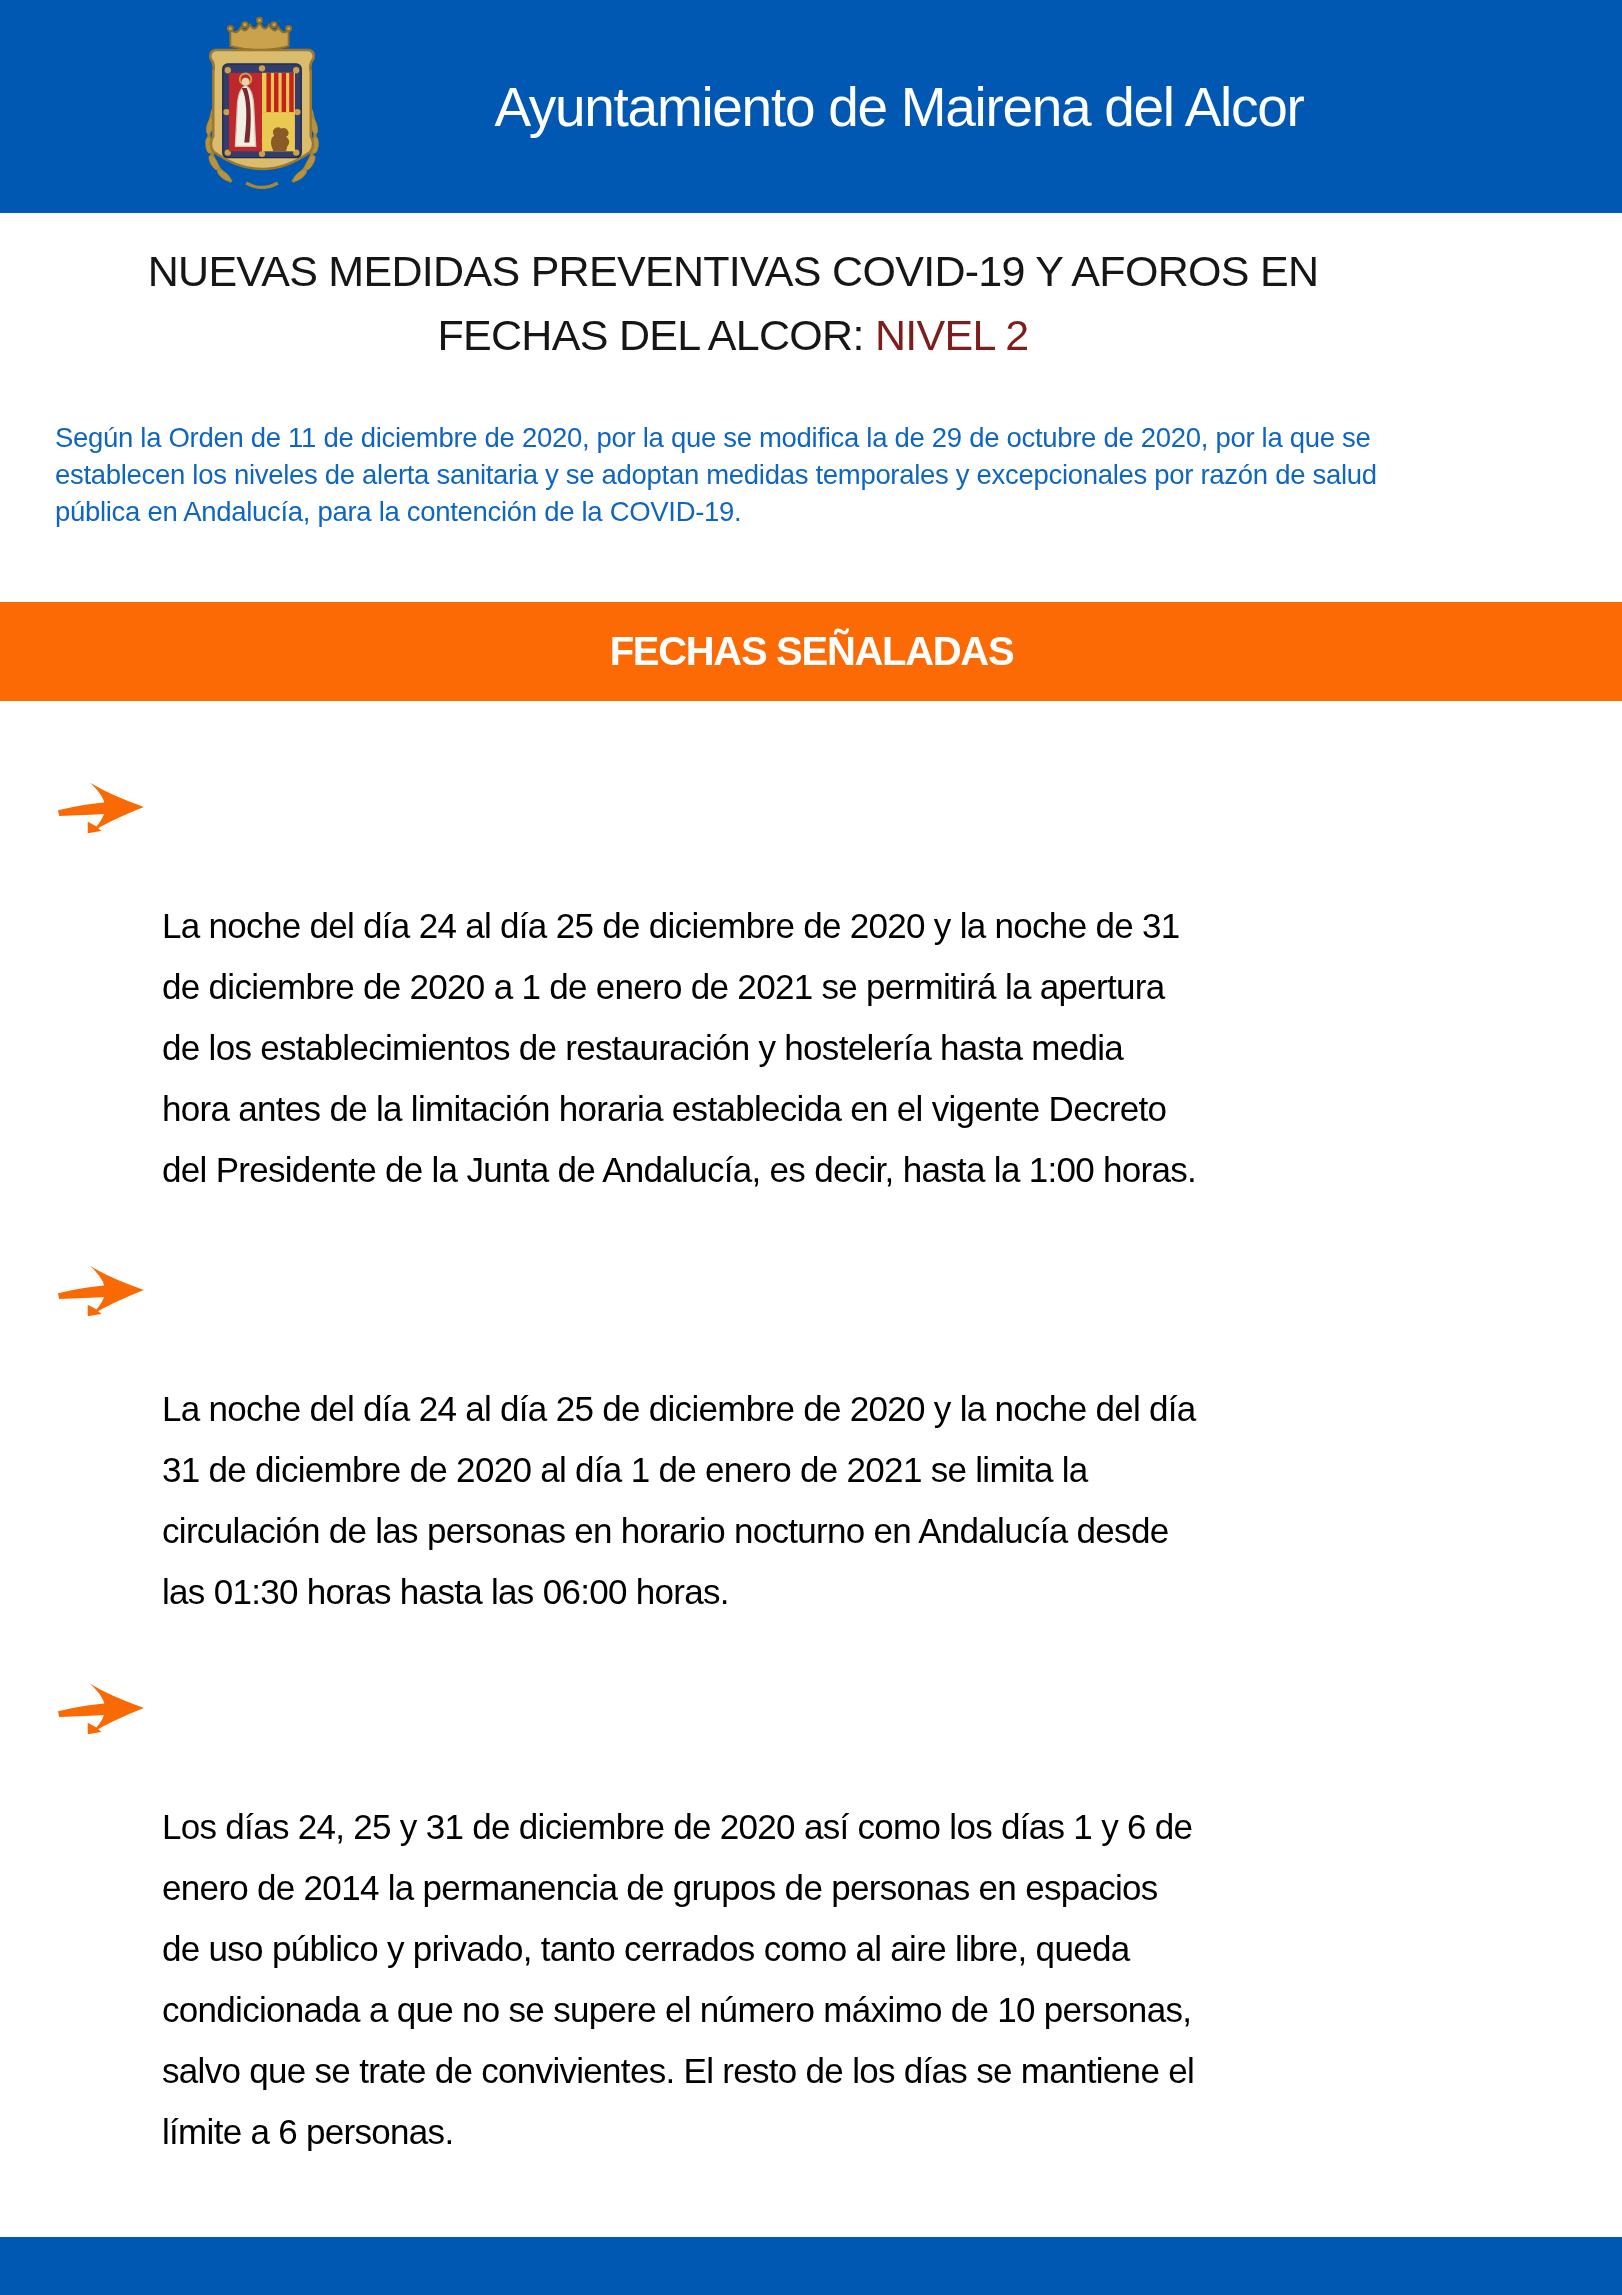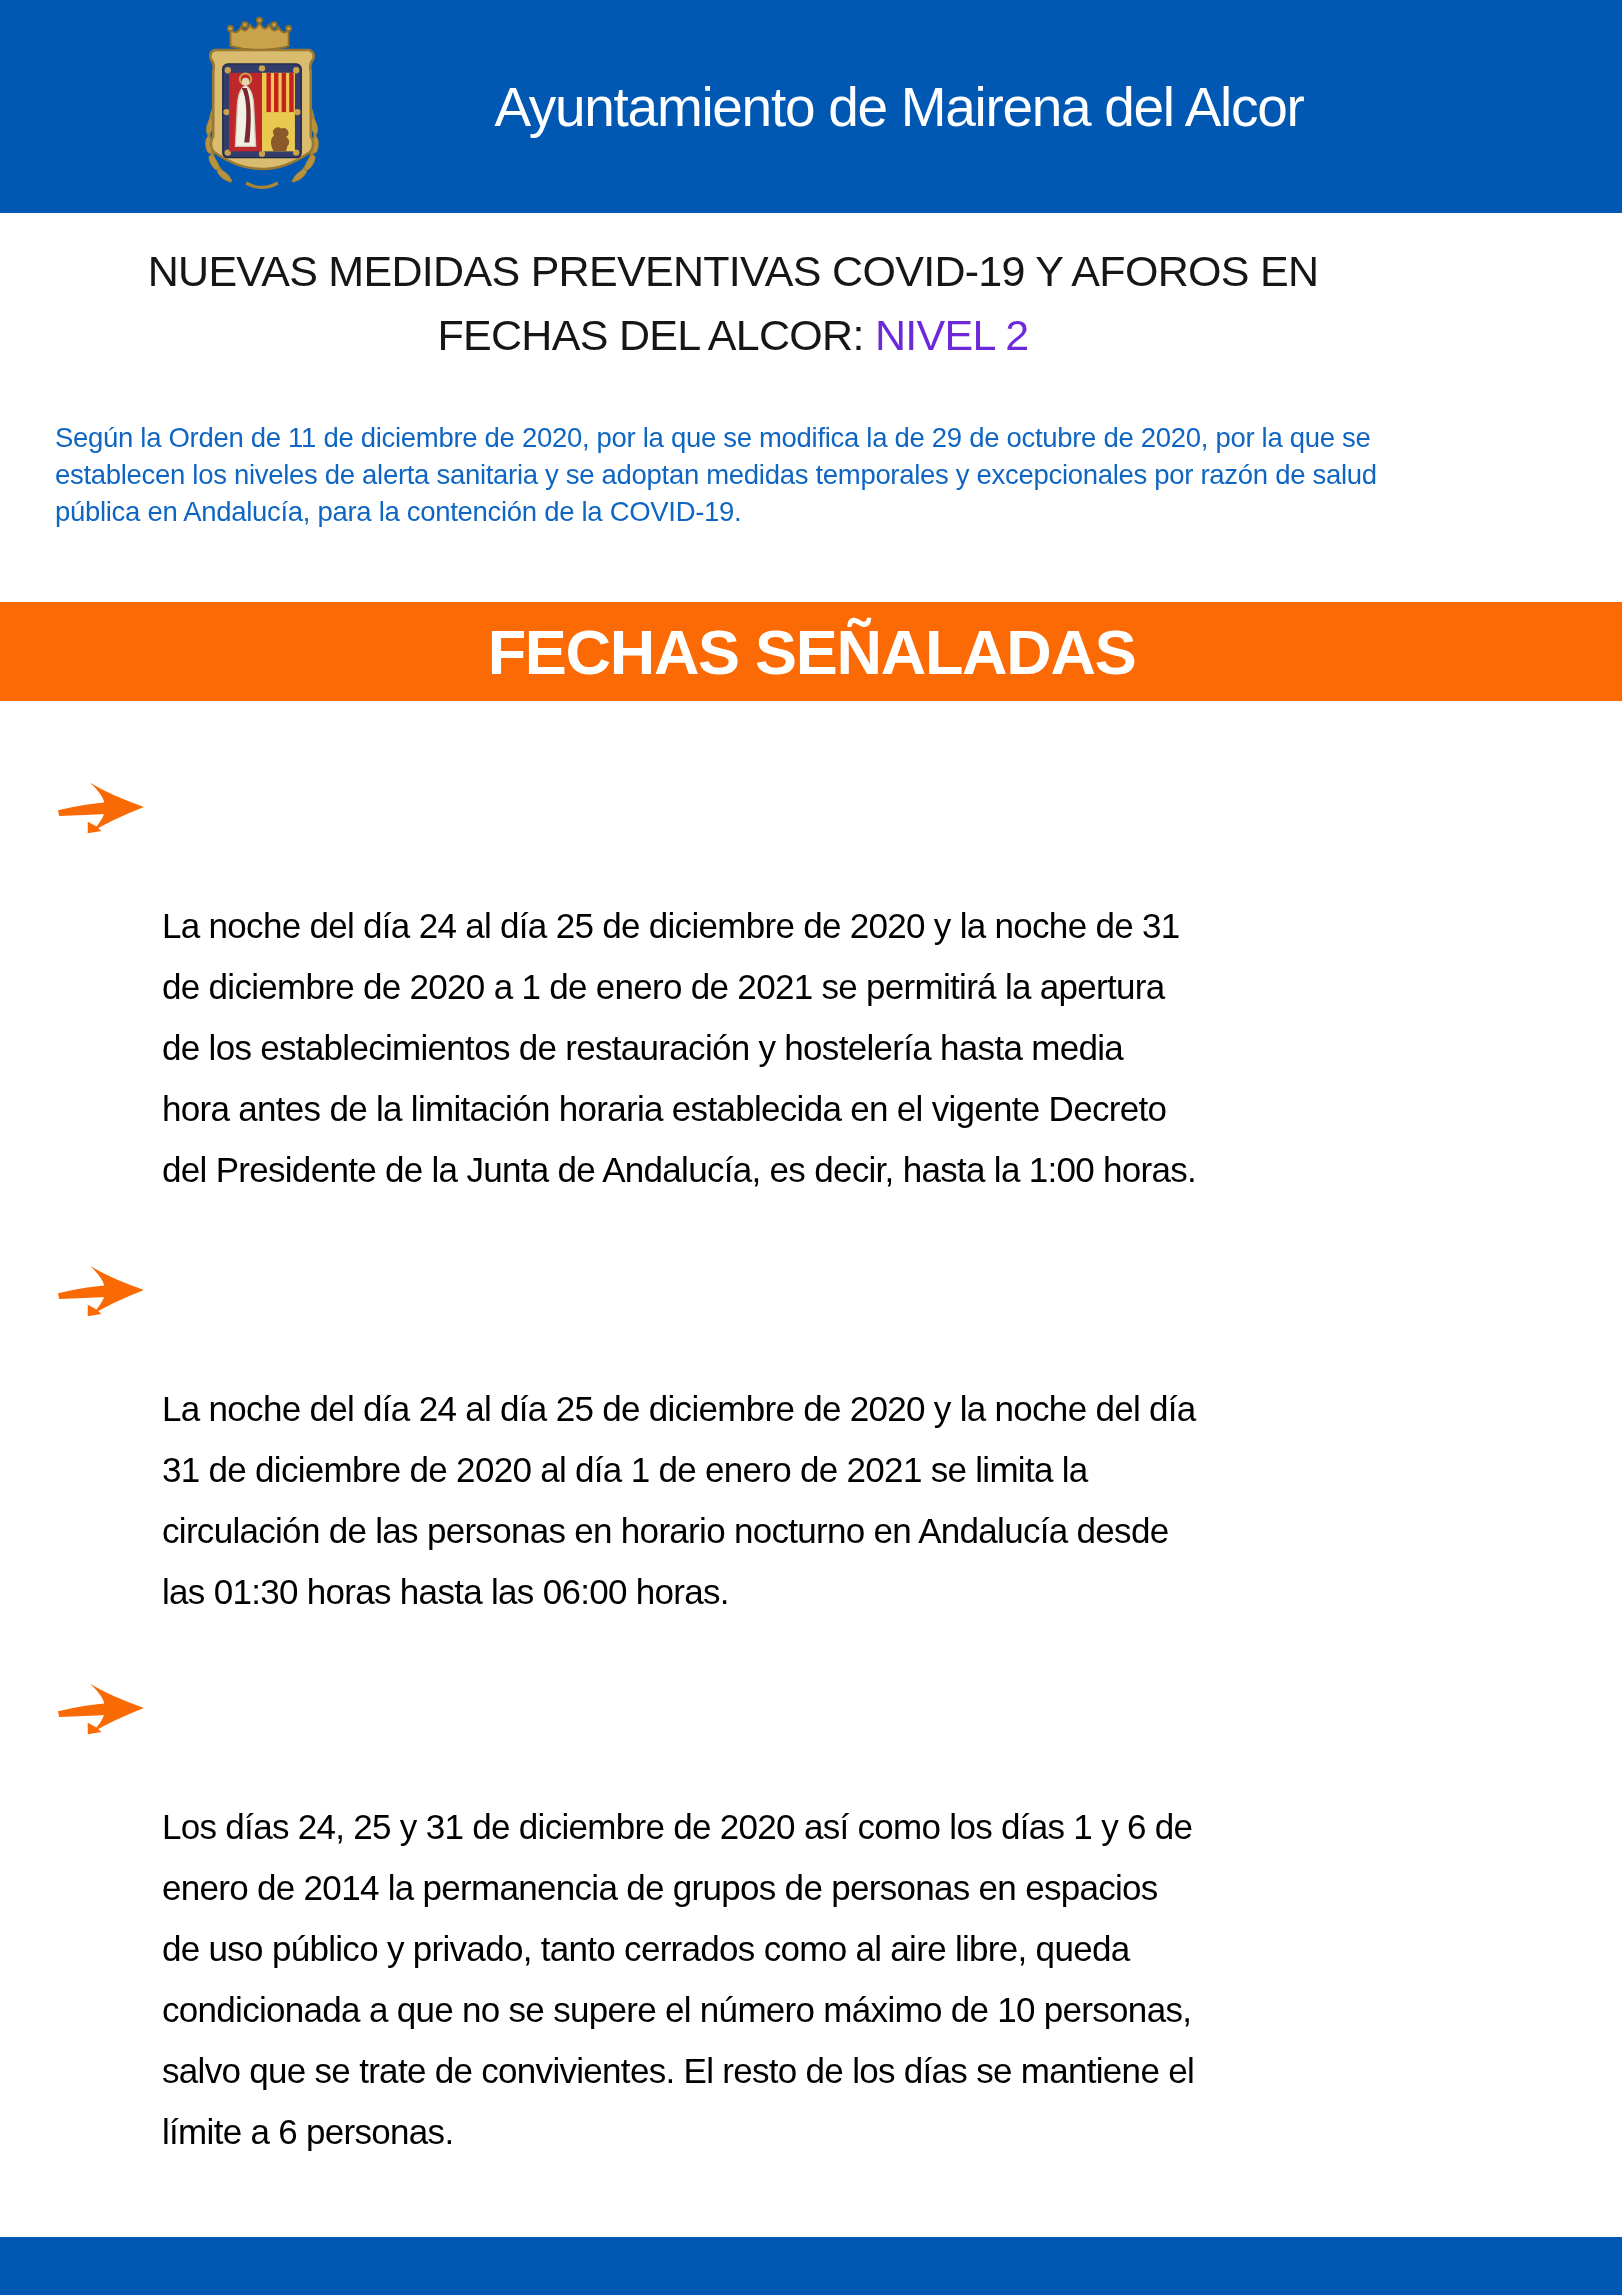--- a/index.html
+++ b/index.html
@@ -28,37 +28,37 @@
     display:flex; align-items:center; justify-content:center;
     color:#ffffff; font-size:55px; letter-spacing:-1.3px; font-weight:400;
     white-space:nowrap;
   }
   .title-block {
     position:absolute; top:239px; left:0; width:1466px;
     text-align:center;
     font-size:43px; line-height:64px; letter-spacing:-0.7px;
     color:#161616; font-weight:400;
   }
-  .title-red { color:#6d28d9;margin-top:20px; }
+  .title-red { color:#7f1d1d;margin-top:20px; }
 
   
   .intro {
     position:absolute; top:419px; left:55px; width:1518px;
     color:#0F66C2;
     font-size:27.5px; line-height:37px; letter-spacing:-0.3px;
     white-space:pre-line;
   }
 
   
   .banner {
     position:absolute; top:602px; left:0;
     width:1623px; height:99px;
     background:#FB6A04;
     display:flex; align-items:center; justify-content:center;
-    color:#ffffff; font-size:63px; font-weight:700; letter-spacing:-1.3px;
+    color:#ffffff; font-size:40px; font-weight:700; letter-spacing:-1.3px;
   }
 
   
   .content {
     position:absolute; top:701px; left:162px; width:1413px;
     color:#000;
   }
   .item {
     position:relative;
     font-size:35px; line-height:61px; letter-spacing:-0.7px;

